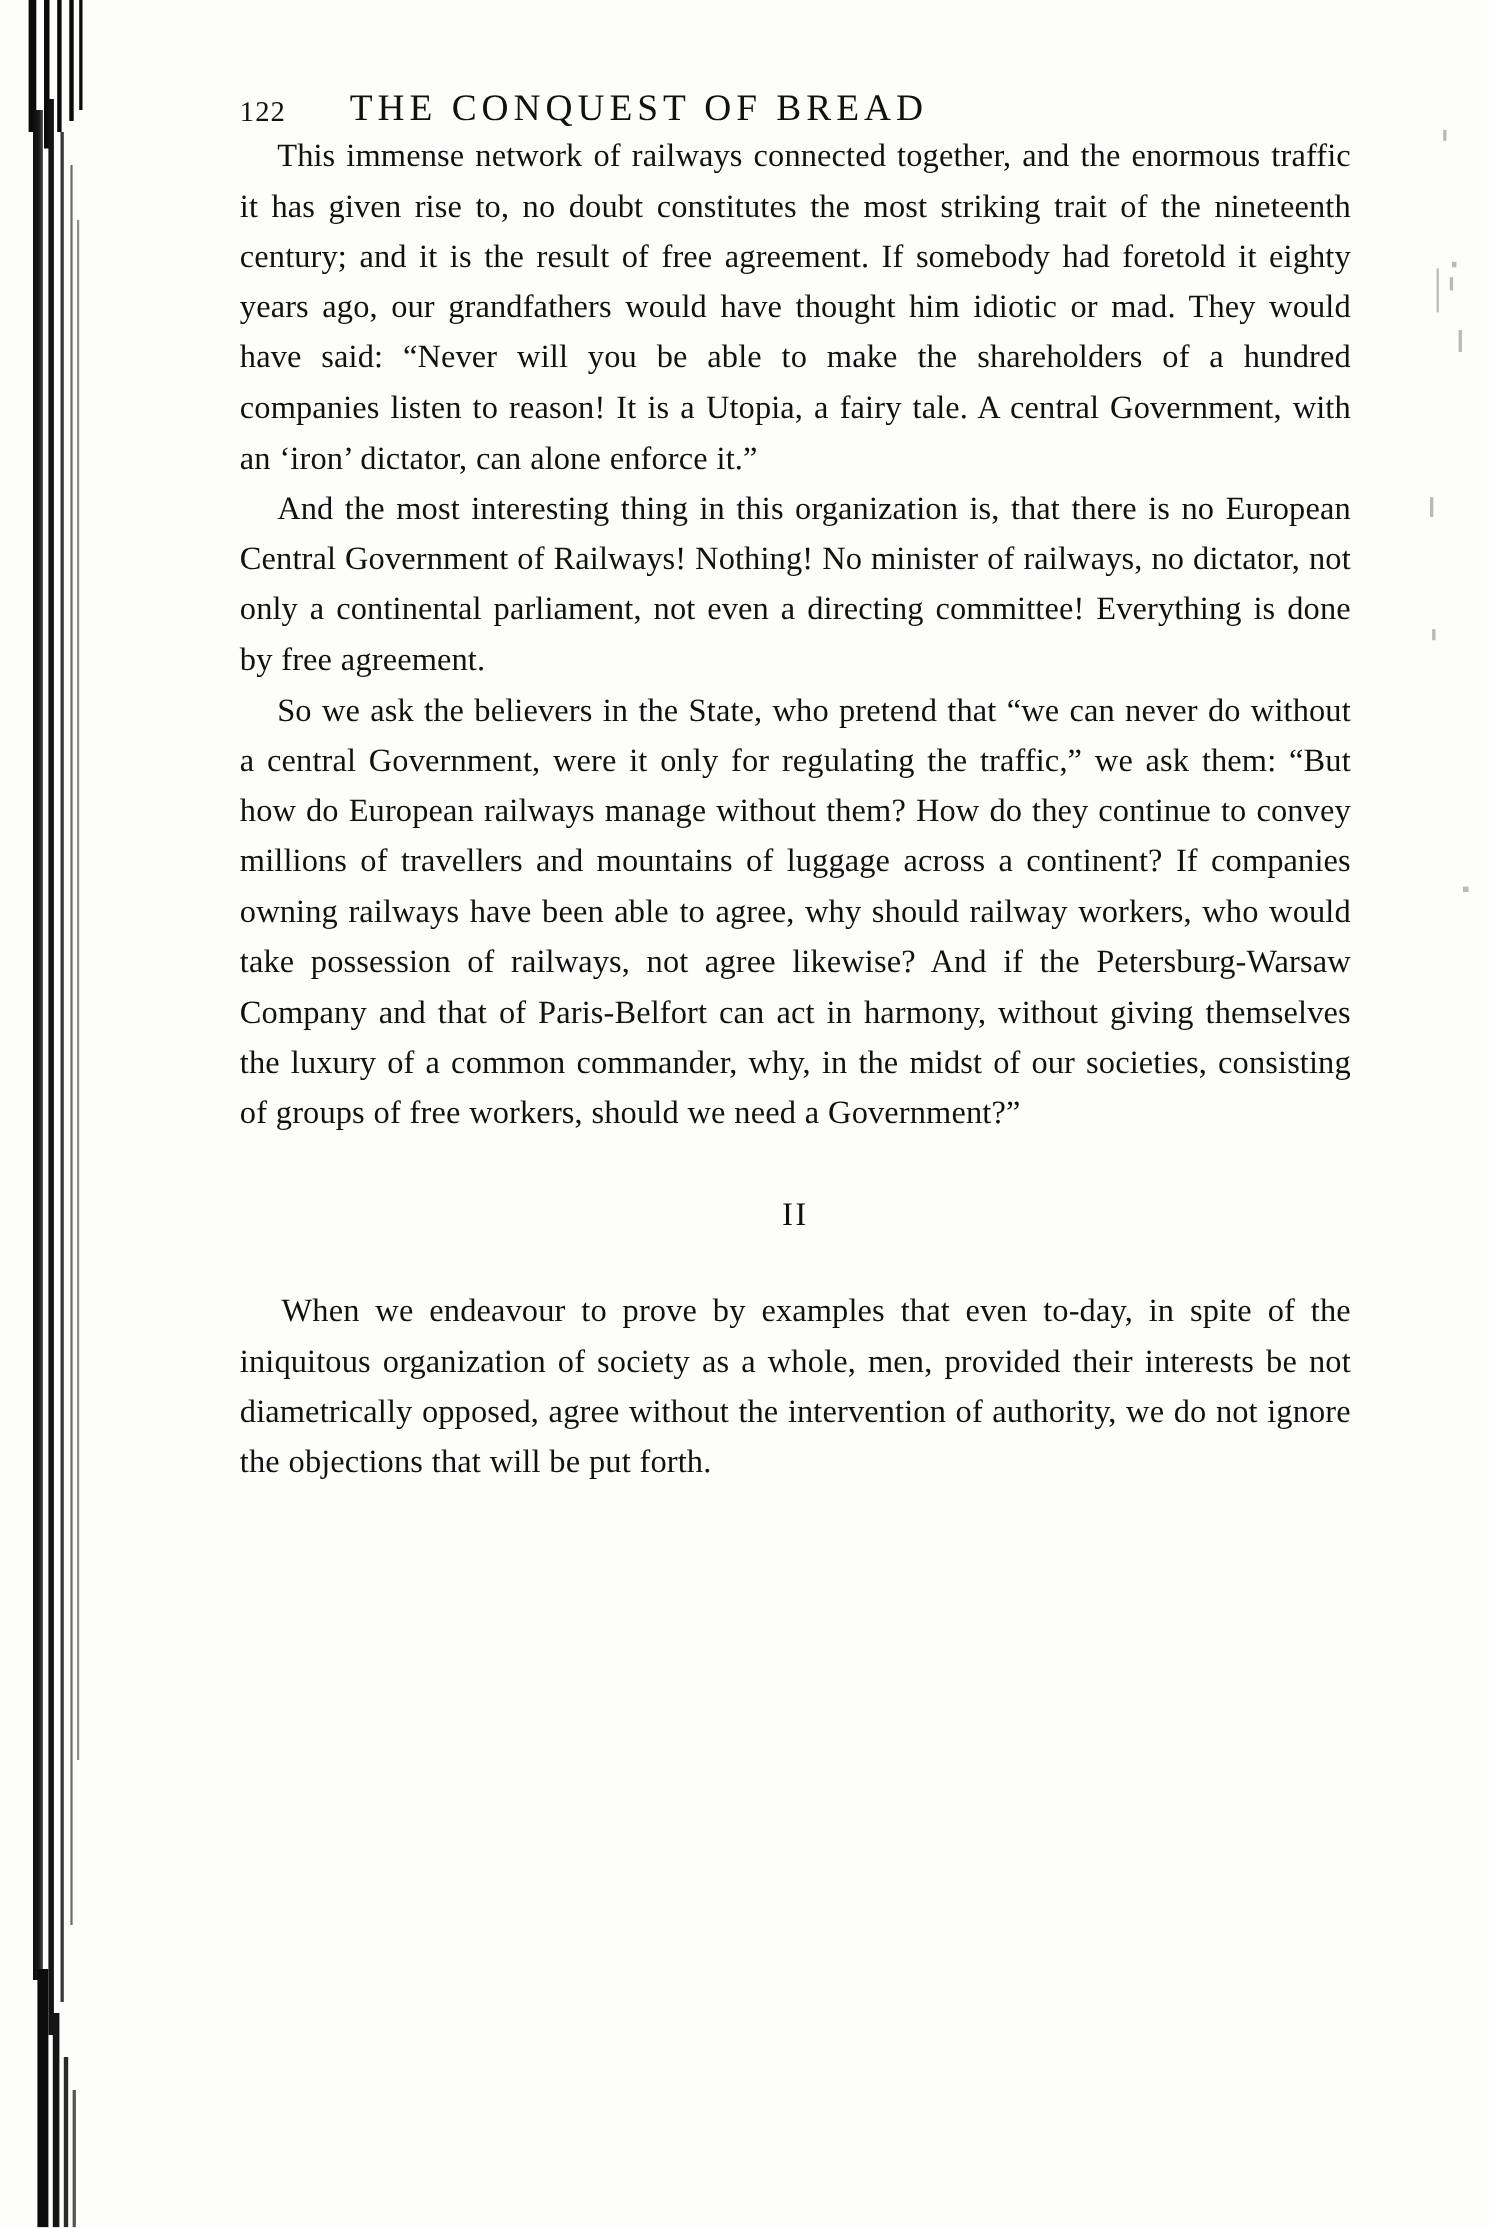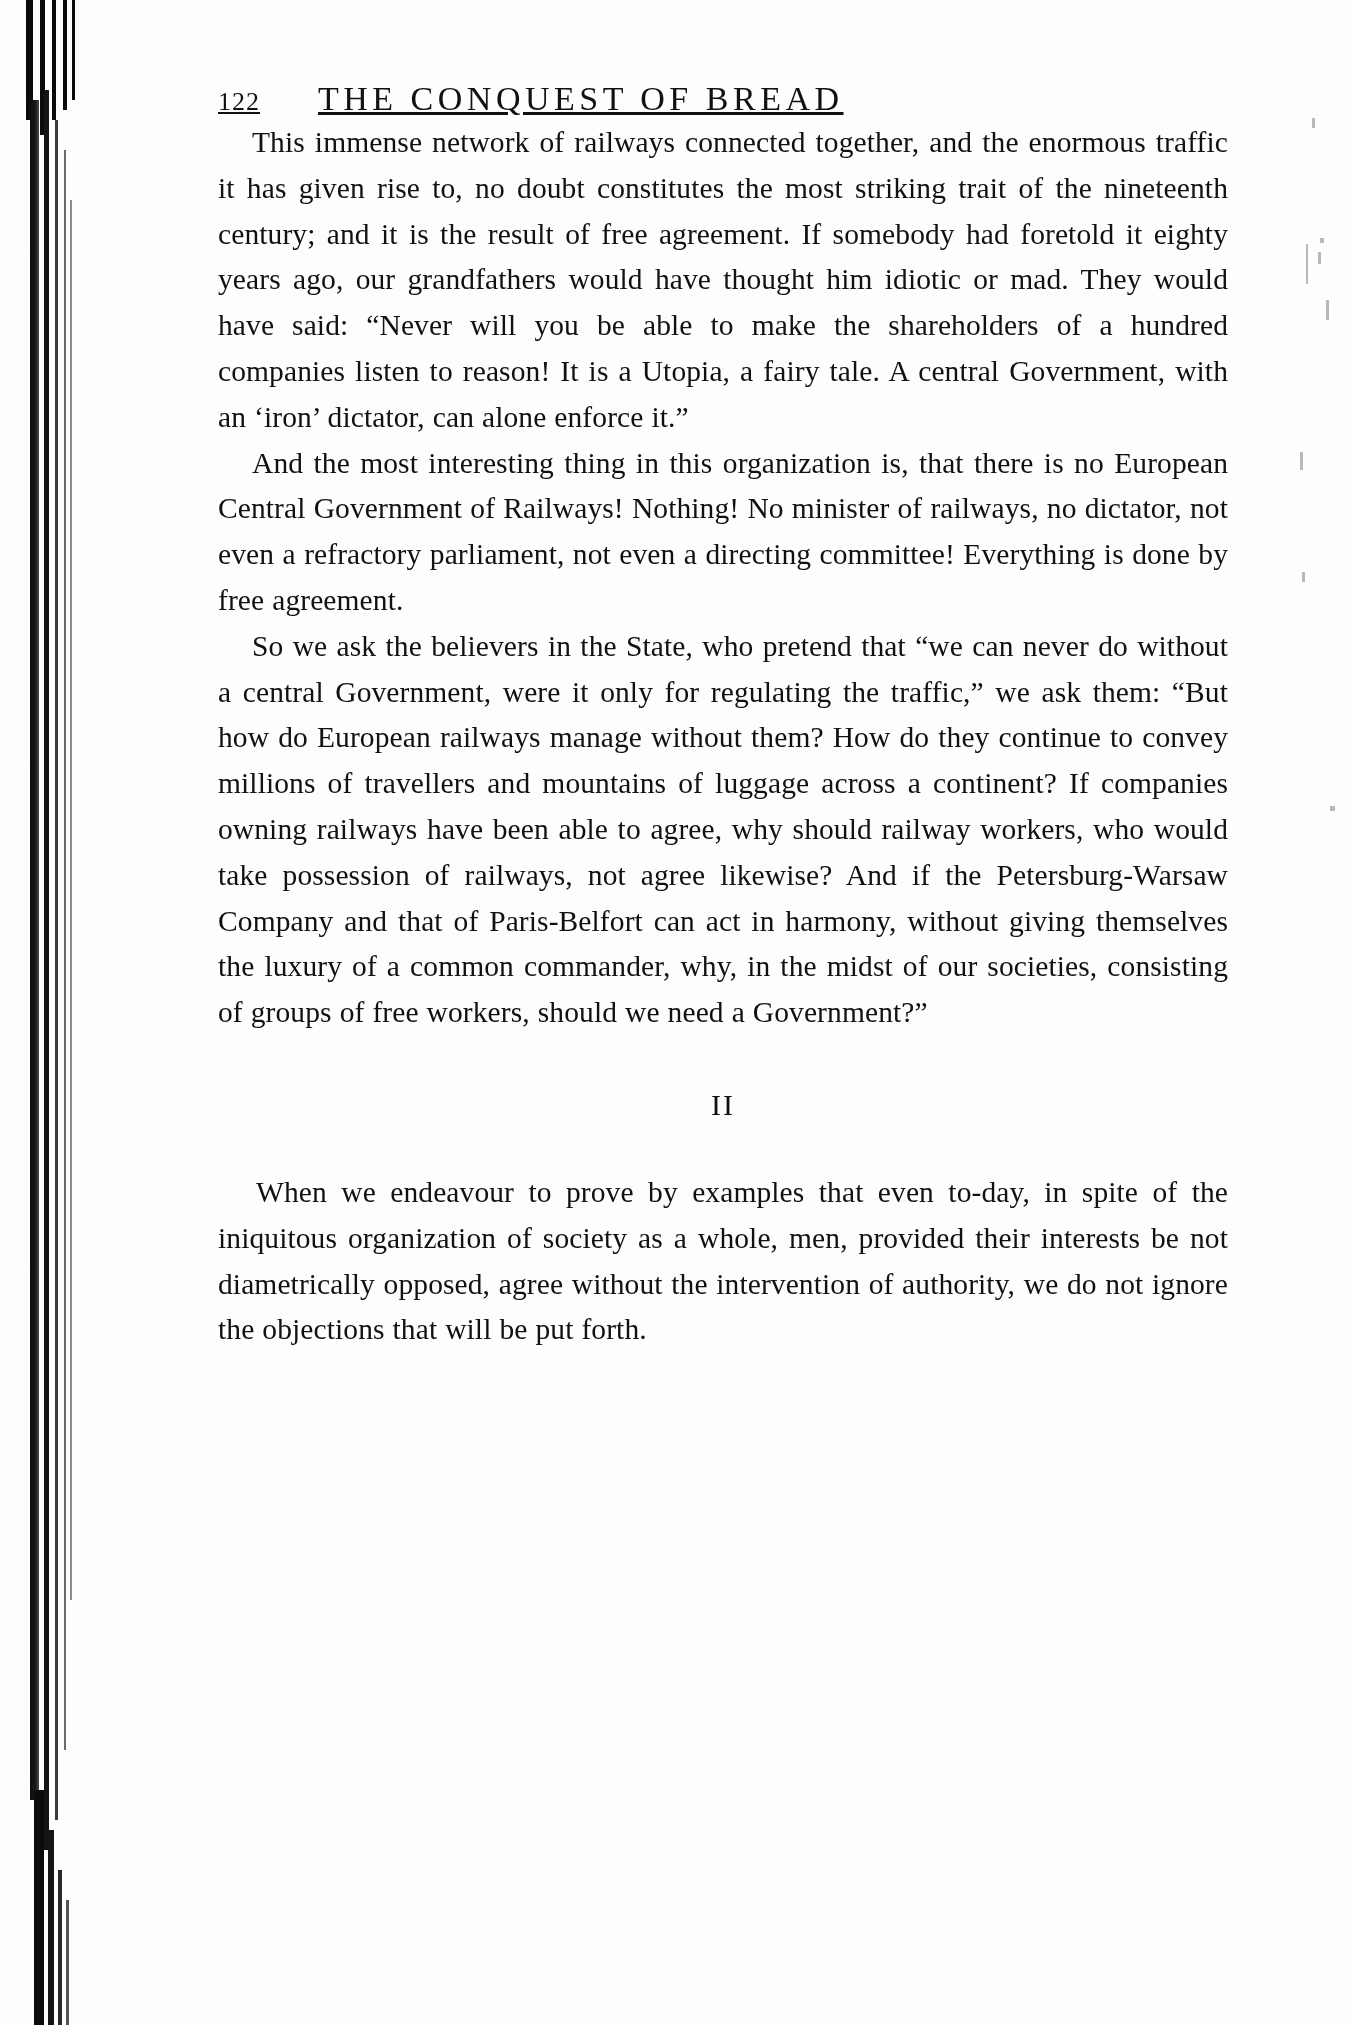--- a/index.html
+++ b/index.html
@@ -60,21 +60,20 @@
     top: 0;
     width: 1010px;
   }
 
   .running-head {
     position: relative;
     height: 120px;
     display: flex;
     align-items: flex-end;
     gap: 58px;
-    text-decoration: underline;
   }
   .folio {
     font-size: 26px;
     letter-spacing: 1px;
     line-height: 1;
     padding-bottom: 5px;
   }
   .head-title {
     font-size: 34px;
     letter-spacing: 4.5px;
@@ -140,21 +139,21 @@
 
   <div class="content">
 
     <div class="running-head">
       <div class="folio">122</div>
       <div class="head-title">THE CONQUEST OF BREAD</div>
     </div>
 
     <div class="body-text">
       <p class="indent">This immense network of railways connected together, and the enormous traffic it has given rise to, no doubt constitutes the most striking trait of the nineteenth century; and it is the result of free agreement.  If somebody had foretold it eighty years ago, our grandfathers would have thought him idiotic or mad.  They would have said: “Never will you be able to make the shareholders of a hundred companies listen to reason!  It is a Utopia, a fairy tale.  A central Government, with an ‘iron’ dictator, can alone enforce it.”</p>
-      <p class="indent">And the most interesting thing in this organization is, that there is no European Central Government of Railways!  Nothing!  No minister of railways, no dictator, not even a refractory parliament, not even a directing committee!  Everything is done by free agreement.</p>
+      <p class="indent">And the most interesting thing in this organization is, that there is no European Central Government of Railways!  Nothing!  No minister of railways, no dictator, not only a continental parliament, not even a directing committee!  Everything is done by free agreement.</p>
       <p class="indent">So we ask the believers in the State, who pretend that “we can never do without a central Government, were it only for regulating the traffic,” we ask them:  “But how do European railways manage without them?  How do they continue to convey millions of travellers and mountains of luggage across a continent?  If companies owning railways have been able to agree, why should railway workers, who would take possession of railways, not agree likewise?  And if the Petersburg-Warsaw Company and that of Paris-Belfort can act in harmony, without giving themselves the luxury of a common commander, why, in the midst of our societies, consisting of groups of free workers, should we need a Government?”</p>
     </div>
 
     <div class="section-number">II</div>
 
     <div class="body-text after-rule">
       <p>When we endeavour to prove by examples that even to-day, in spite of the iniquitous organization of society as a whole, men, provided their interests be not diametrically opposed, agree without the intervention of authority, we do not ignore the objections that will be put forth.</p>
     </div>
 
   </div>

